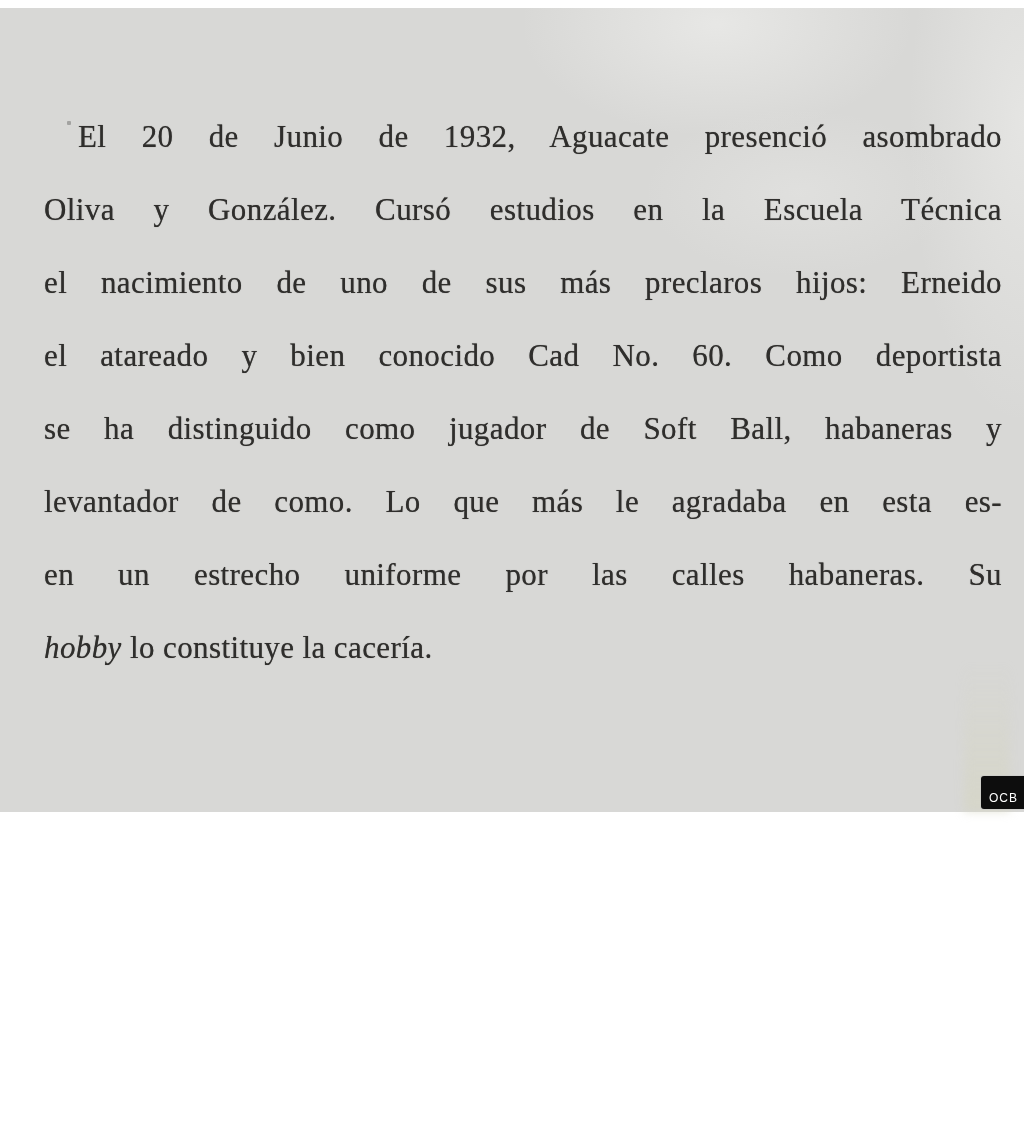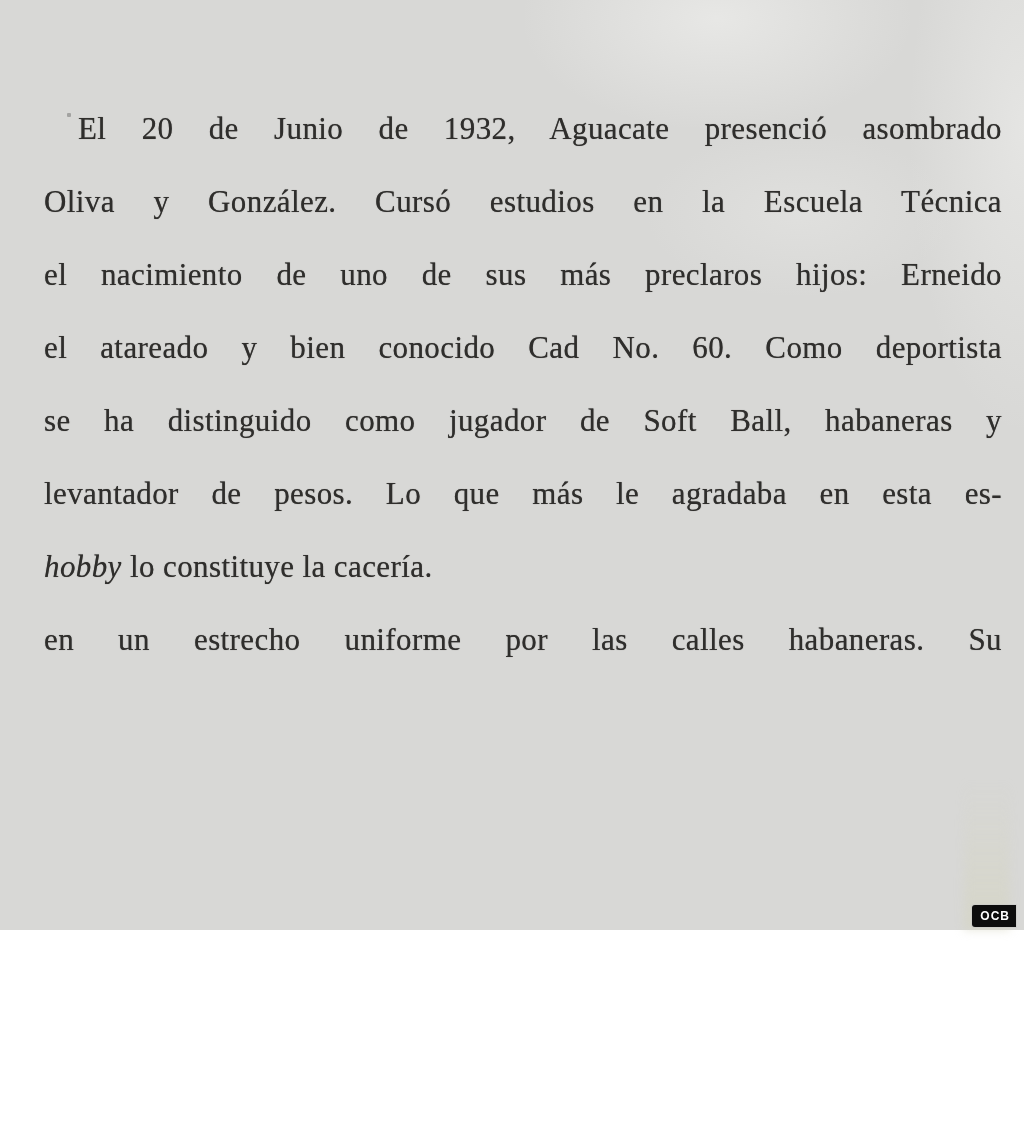--- a/index.html
+++ b/index.html
@@ -7,27 +7,28 @@
     --ink:#2f2e2c;
     --badge-bg:#0d0d0d;
     --badge-text:#ffffff;
   }
   html,body{margin:0;padding:0;}
   body{
     width:1024px;height:1138px;overflow:hidden;
     font-family:"Liberation Serif", serif;
   }
   .page{
-    position:relative;width:1024px;height:930px;
+    position:relative;width:1024px;height:804px;
     background:
       radial-gradient(ellipse 280px 160px at 70% 2%, rgba(234,234,232,.85), rgba(234,234,232,0) 70%),
       radial-gradient(ellipse 160px 420px at 100% 14%, rgba(232,232,230,.8), rgba(232,232,230,0) 72%),
       radial-gradient(ellipse 220px 120px at 78% 23%, rgba(230,230,228,.55), rgba(230,230,228,0) 70%),
       linear-gradient(var(--paper), var(--paper));
     color:var(--ink);
+    margin-top:8px;
   }
   .paragraph{
     position:absolute;left:44px;top:92px;width:958px;
     font-size:31px;line-height:73px;
     letter-spacing:.4px;
     text-shadow:0 0 .7px rgba(47,46,44,.75);
   }
   .line{
     height:73px;white-space:nowrap;
     text-align:justify;
@@ -40,44 +41,44 @@
     position:absolute;right:14px;bottom:0;width:46px;height:150px;
     background:linear-gradient(rgba(212,212,190,0), rgba(212,212,190,.55));
     filter:blur(5px);
     pointer-events:none;
   }
   .speck{
     position:absolute;left:67px;top:113px;width:4px;height:4px;
     background:rgba(120,120,118,.55);border-radius:1px;
   }
   .ocb-badge{
-    position:absolute;right:8px;bottom:3px;
+    position:absolute;right:0;bottom:3px;
     background:var(--badge-bg);color:var(--badge-text);
     font-family:"Liberation Sans", sans-serif;
-    font-weight:bold;font-size:12px;letter-spacing:1px;
-    padding:4px 6px 4px 8px;
+    font-weight:normal;font-size:12px;letter-spacing:1px;
+    padding:15px 6px 4px 8px;
     border-radius:3px 0 0 3px;
     box-shadow:0 0 0 1px rgba(200,200,198,.6);
   }
 </style>
 </head>
 <body>
 
 <div class="page">
 
   <div class="speck"></div>
 
   <div class="paragraph">
     <div class="line first">El 20 de Junio de 1932, Aguacate presenció asombrado</div>
     <div class="line">Oliva y González. Cursó estudios en la Escuela Técnica</div>
     <div class="line">el nacimiento de uno de sus más preclaros hijos: Erneido</div>
     <div class="line">el atareado y bien conocido Cad No. 60. Como deportista</div>
     <div class="line">se ha distinguido como jugador de Soft Ball, habaneras y</div>
-    <div class="line">levantador de pesos. Lo que más le agradaba en esta es-</div>
+    <div class="line">levantador de como. Lo que más le agradaba en esta es-</div>
+    <div class="line">en un estrecho uniforme por las calles habaneras. Su</div>
     <div class="line last"><span class="italic">hobby</span><span> lo constituye la cacería.</span></div>
-    <div class="line">en un estrecho uniforme por las calles habaneras. Su</div>
   </div>
 
   <div class="scan-band"></div>
 
   <div class="ocb-badge">OCB</div>
 
 </div>
 
 </body></html>

